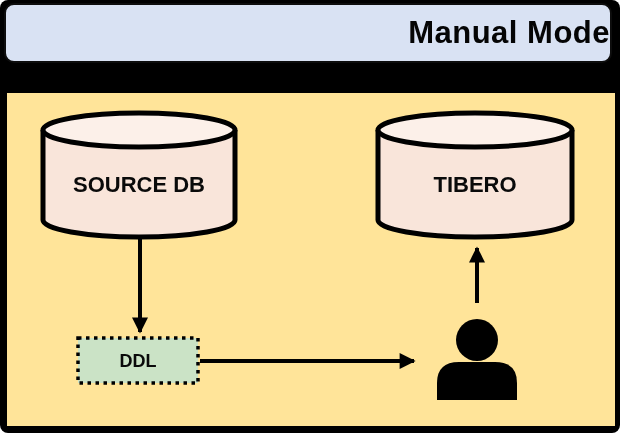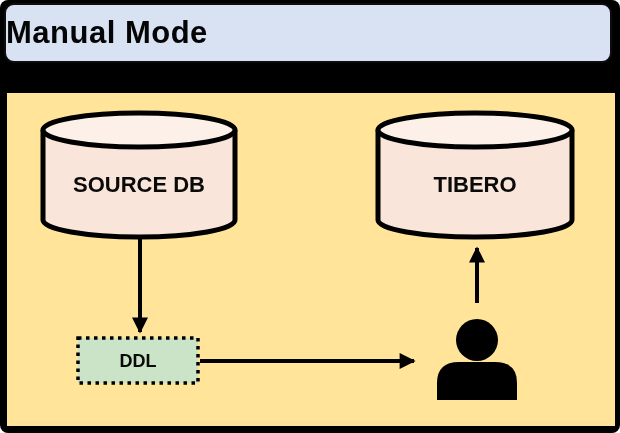--- a/index.html
+++ b/index.html
@@ -21,21 +21,21 @@
     left: 4px;
     top: 3px;
     width: 608px;
     height: 60px;
     background: #d9e2f3;
     border: 2px solid #0d0d0d;
     border-radius: 10px;
     box-sizing: border-box;
     display: flex;
     align-items: center;
-    justify-content: flex-start;
+    justify-content: flex-end;
   }
   #title-text {
     font-size: 31px;
     font-weight: bold;
     color: #050505;
     letter-spacing: 0.5px;
   }
   #canvas-panel {
     position: absolute;
     left: 7px;

